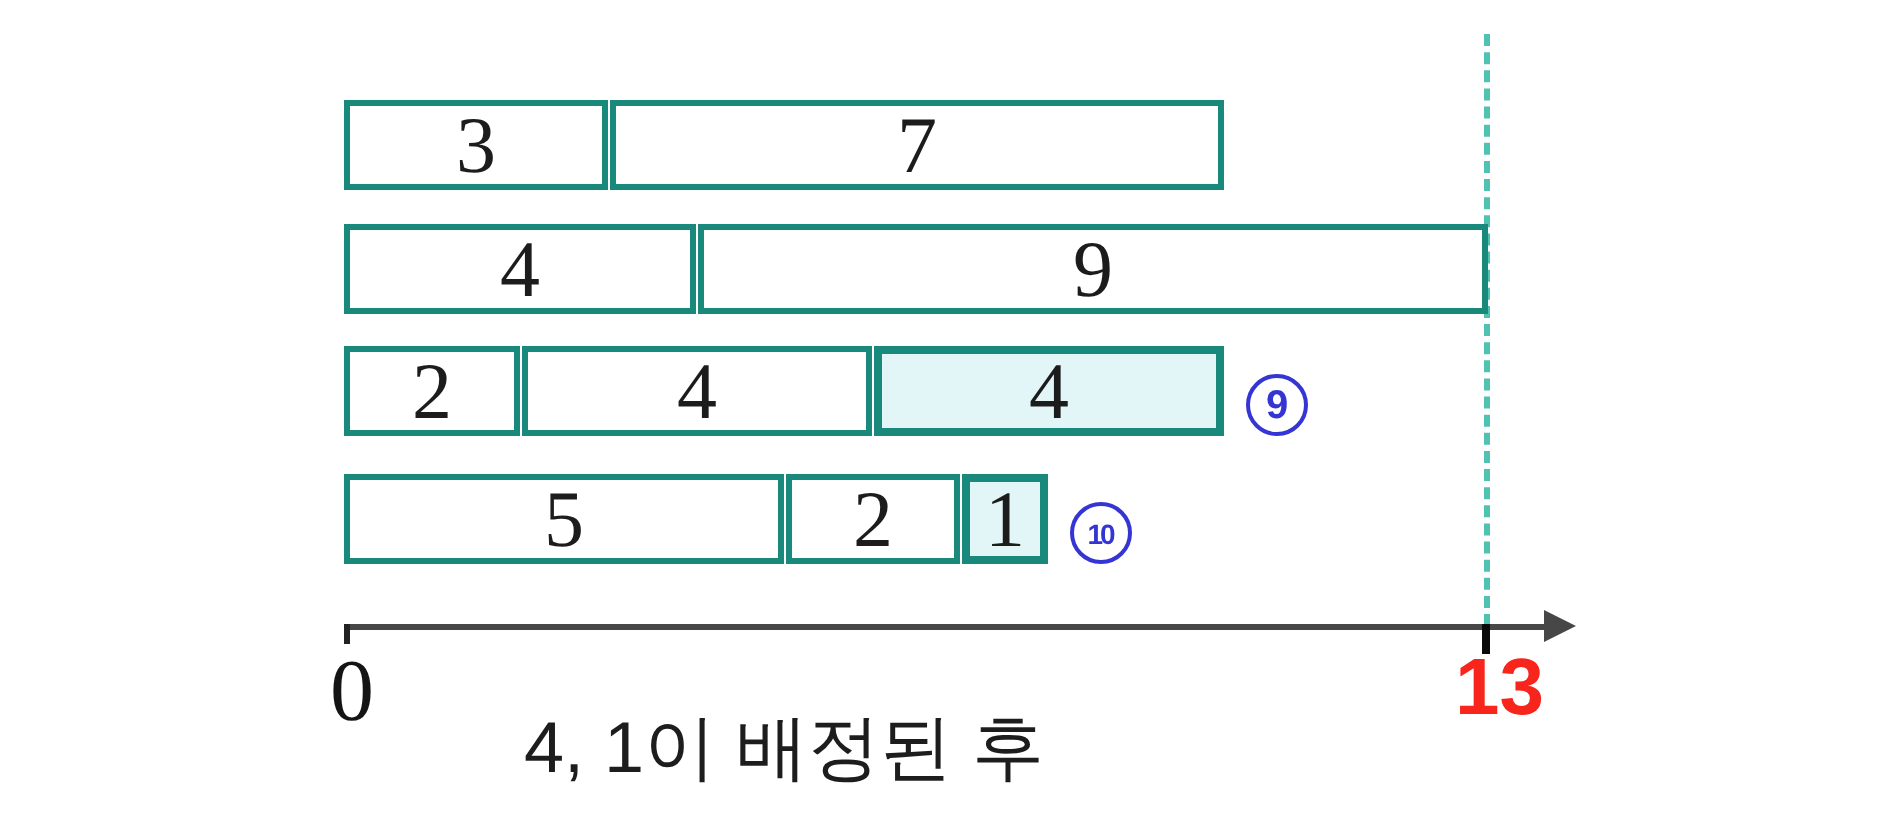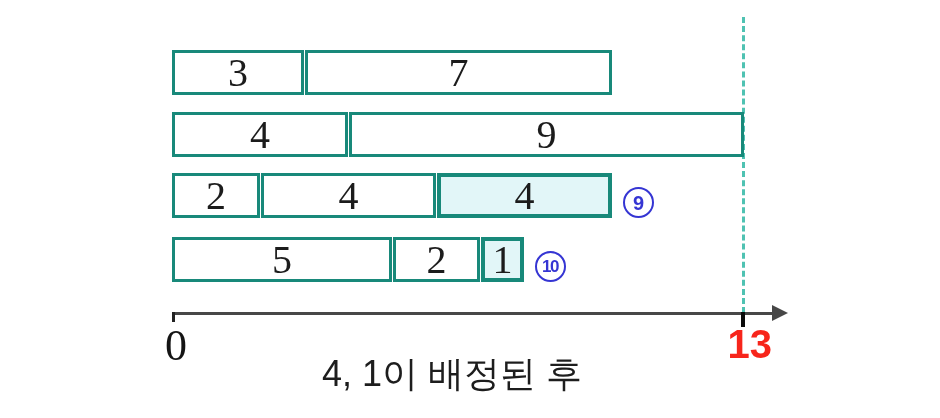--- a/index.html
+++ b/index.html
@@ -37,21 +37,21 @@
     position: absolute;
     box-sizing: border-box;
     width: 31px; height: 31px;
     border: 2px solid var(--badge-blue, #3535d3);
     border-radius: 50%;
     color: var(--badge-blue, #3535d3);
     display: flex; align-items: center; justify-content: center;
     font-family: "Liberation Sans", sans-serif;
     font-size: 20px; font-weight: bold; line-height: 1;
   }
-  .step-circle.two-digit { font-size: 17px; letter-spacing: -1.5px; padding-right: 1px; }
+  .step-circle.two-digit { font-size: 14px; letter-spacing: -1.5px; padding-right: 1px; }
   
   .axis-line {
     position: absolute;
     left: 172px; top: 312px;
     width: 602px; height: 3px;
     background: var(--axis-gray, #474747);
     z-index: 2;
   }
   .axis-arrow {
     position: absolute;
@@ -78,21 +78,21 @@
   }
   .label-deadline {
     position: absolute; left: 724px; top: 324px; width: 48px;
     text-align: right;
     font-family: "Liberation Sans", sans-serif;
     font-size: 40px; font-weight: bold; line-height: 1;
     color: var(--deadline-red, #f7251b);
   }
   .caption {
     position: absolute; left: 262px; top: 352px; width: 380px;
-    text-align: center;
+    text-align: left;
     font-family: "Liberation Sans", sans-serif;
     font-size: 36px; line-height: 1.2; color: #1d1d1d;
   }
 </style>
 </head>
 <body>
 
 <div class="canvas">
   <div class="dash-line"></div>
 

